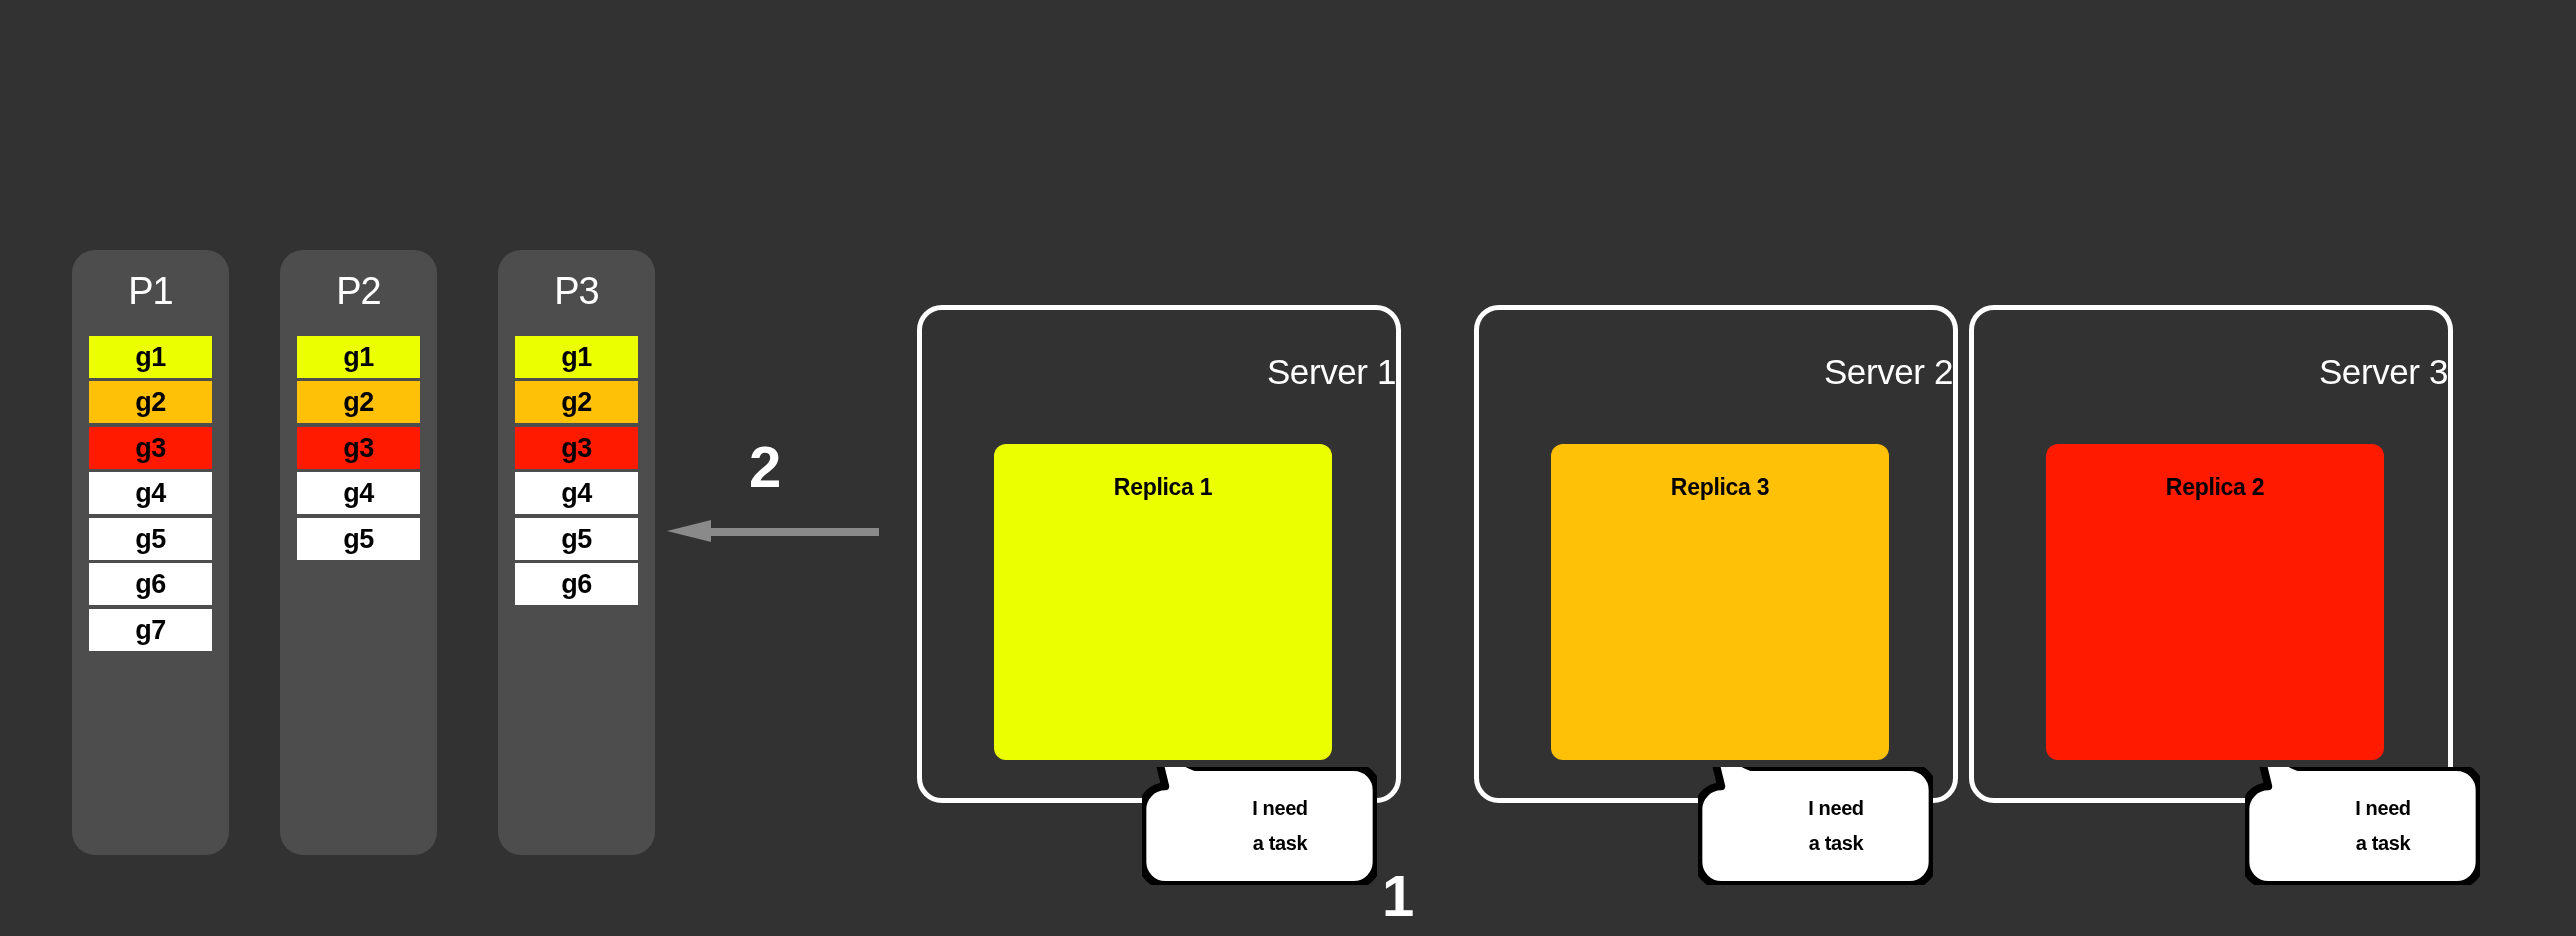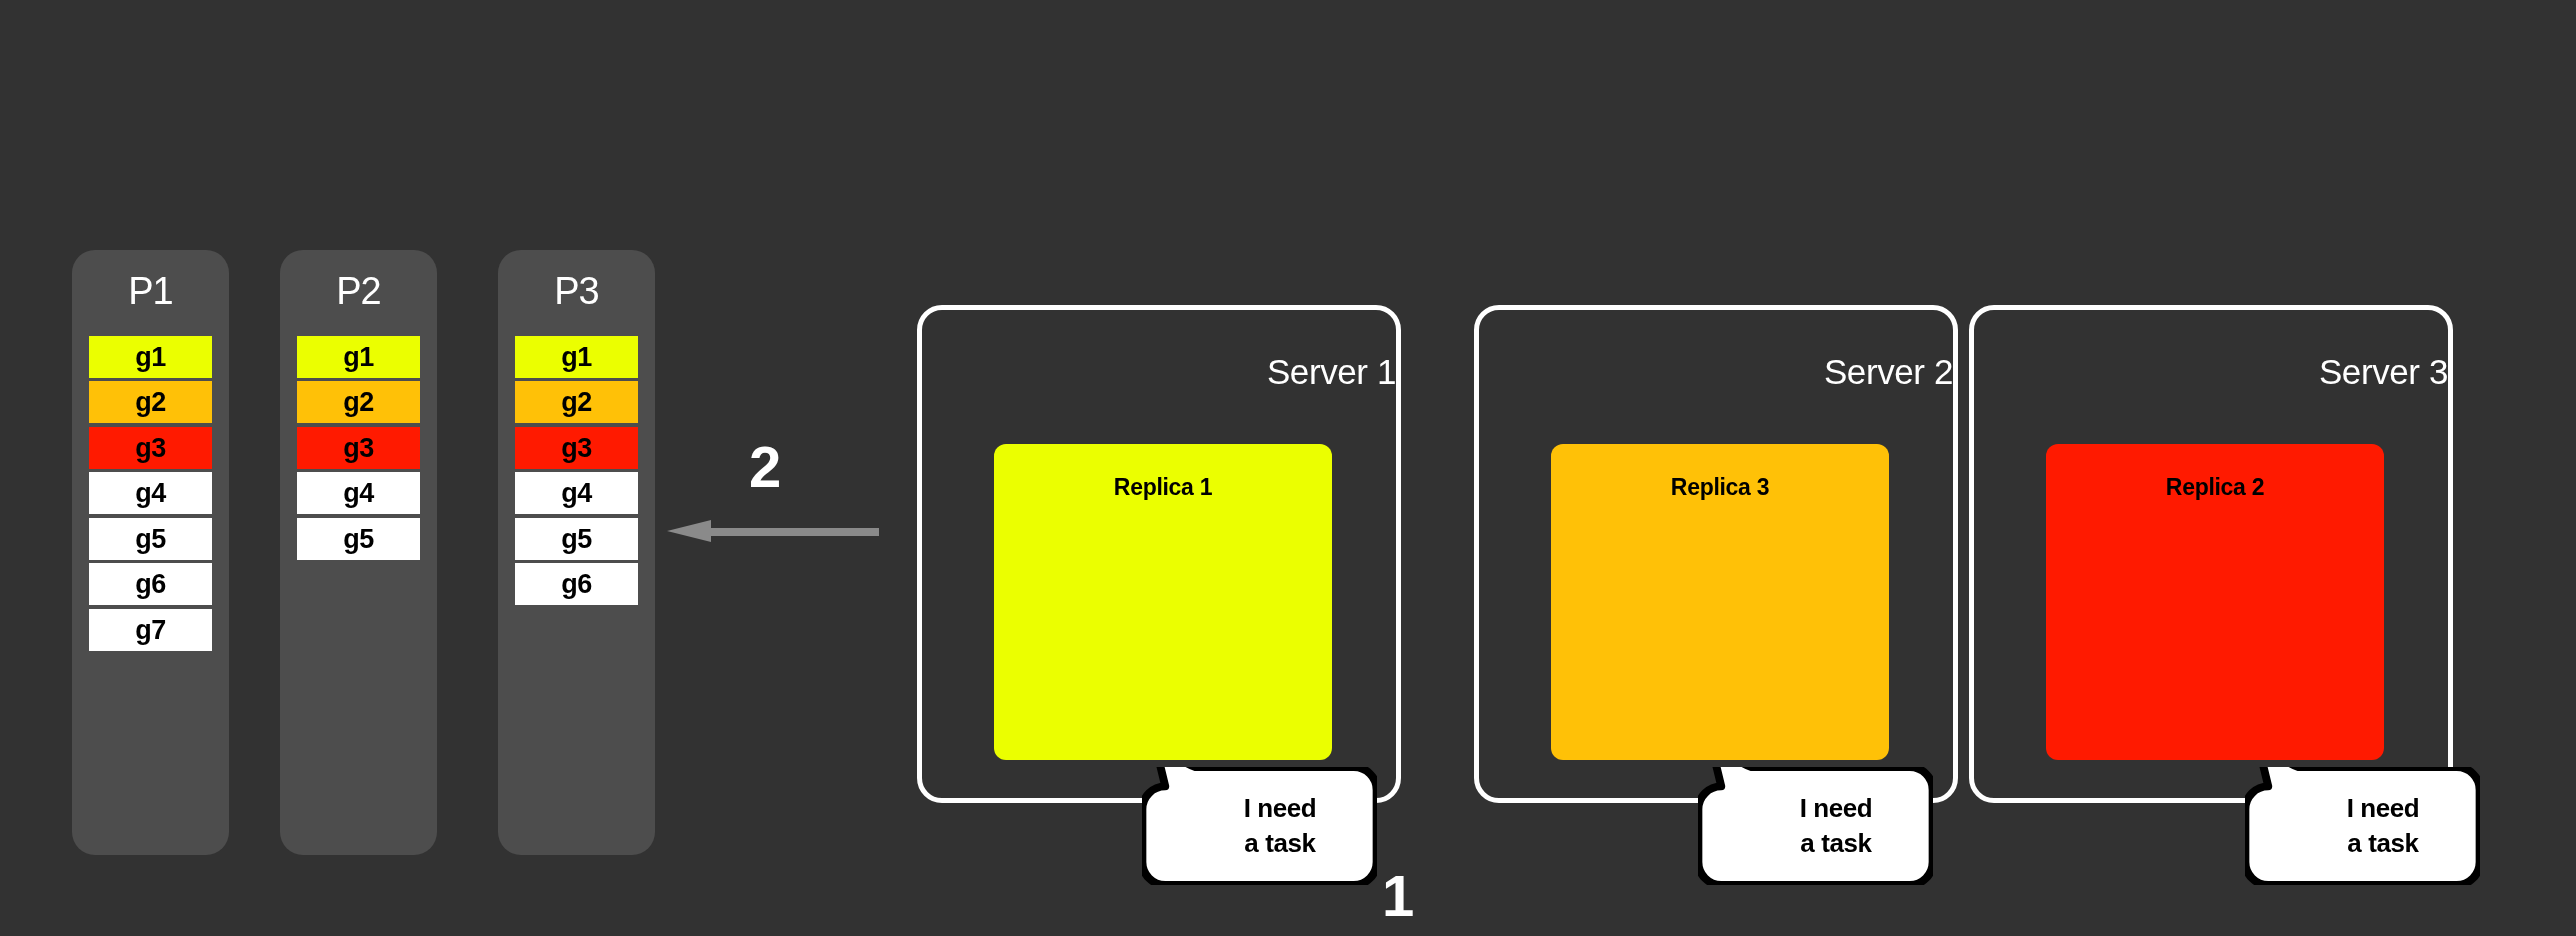--- a/index.html
+++ b/index.html
@@ -137,21 +137,21 @@
     position: absolute;
     left: 0;
     top: 0;
     width: 276px;
     height: 118px;
     display: flex;
     flex-direction: column;
     align-items: center;
     justify-content: center;
     color: #000000;
-    font-size: 26px;
+    font-size: 20px;
     font-weight: bold;
     line-height: 35px;
     letter-spacing: -0.4px;
     user-select: none;
   }
 </style>
 </head>
 <body>
 
 <div id="stage" style="background: rgb(50, 50, 50);">

